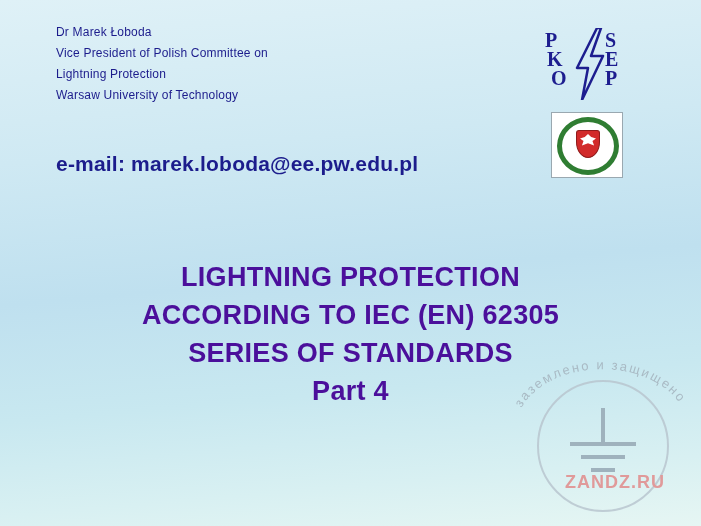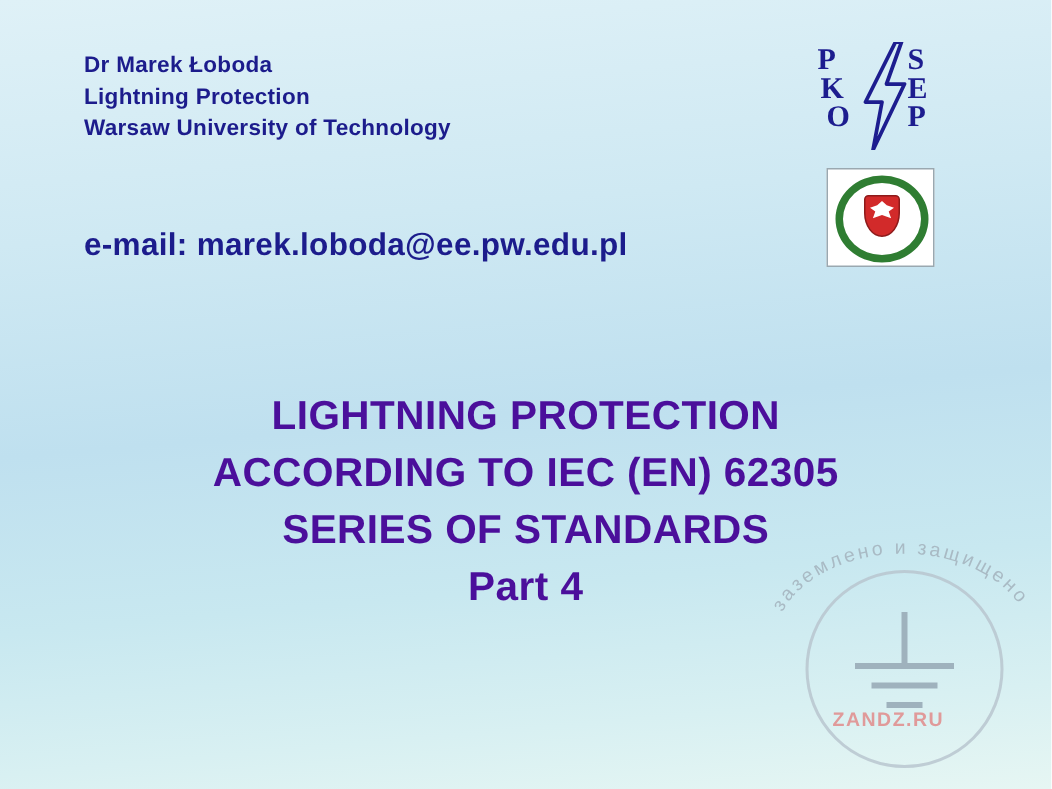--- a/index.html
+++ b/index.html
@@ -13,24 +13,24 @@
     position: relative;
     width: 701px;
     height: 526px;
     overflow: hidden;
     background: linear-gradient(175deg, #dff1f7 0%, #cfe9f3 28%, #bfe0ef 52%, #c8e8f0 72%, #d8f0f2 88%, #e6f6f3 100%);
   }
   
   .author-block {
     position: absolute;
     left: 56px;
-    top: 33px;
+    top: 22px;
     color: #1c1c8c;
-    font-weight: bold;
-    font-size: 15px;
+    font-weight: normal;
+    font-size: 12px;
     line-height: 21px;
     letter-spacing: 0.2px;
   }
   .author-block div {
     white-space: nowrap;
   }
   .email-line {
     position: absolute;
     left: 56px;
     top: 152px;
@@ -172,34 +172,35 @@
     height: 60px;
     color: #a9bac4;
     font-size: 13px;
     letter-spacing: 1px;
   }
   .wm-brand {
     position: absolute;
     left: 50px;
     top: 120px;
     width: 110px;
-    text-align: left;
+    text-align: right;
     color: #e09a9a;
     font-weight: bold;
-    font-size: 13px;
+    font-size: 18px;
     letter-spacing: 1px;
   }
 </style>
 </head>
 <body>
 
 <div class="slide">
 
   <div class="author-block">
     <div>Dr Marek Łoboda</div>
+    <div>Vice President of Polish Committee on</div>
     <div>Lightning Protection</div>
     <div>Warsaw University of Technology</div>
   </div>
 
   <div class="email-line">e-mail: marek.loboda@ee.pw.edu.pl</div>
 
   <div class="pkosep-logo">
     <span class="lt pk-p">P</span>
     <span class="lt pk-k">K</span>
     <span class="lt pk-o">O</span>

